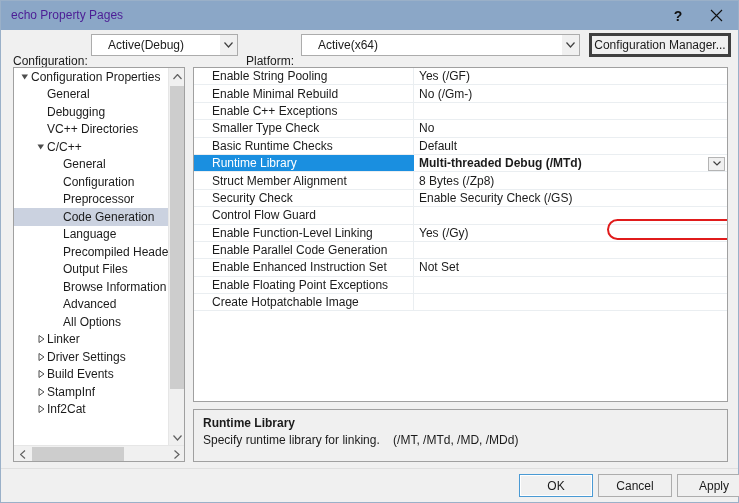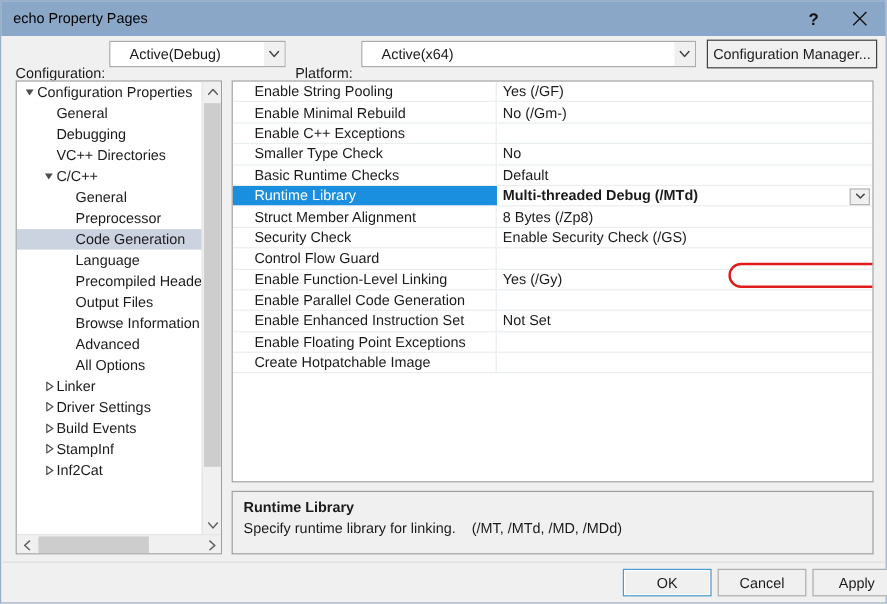--- a/index.html
+++ b/index.html
@@ -20,21 +20,21 @@
   }
 
   
   #titlebar {
     position: absolute; left: 0; top: 0;
     width: 737px; height: 29px;
     background: #8ba7c7;
   }
   #title-text {
     position: absolute; left: 10px; top: 7px;
-    font-size: 12px; color: #000000;
+    font-size: 12px; color: #4c1d95;
     white-space: nowrap;
   }
   .tbtn {
     position: absolute; top: 0; height: 29px; width: 38px;
     display: flex; align-items: center; justify-content: center;
     color: #101010; cursor: default;
   }
   #help-btn { right: 41px; font-size: 14px; font-weight: bold; }
   #close-btn { right: 3px; font-size: 17px; font-weight: 300; }
   #close-btn svg { display: block; }
@@ -68,21 +68,21 @@
 
   #config-label { left: 12px; }
   #config-combo { left: 90px; width: 147px; }
   #platform-label { left: 245px; }
   #platform-combo { left: 300px; width: 279px; }
 
   #cfgmgr-btn {
     position: absolute; left: 588px; top: 3px;
     width: 142px; height: 24px;
     background: #f0f0f0;
-    border: 1px solid #404040;
+    border: 3px solid #404040;
     font-size: 12px; color: #1b1b1b;
     display: flex; align-items: center; justify-content: center;
     white-space: nowrap; cursor: default;
   }
 
   
   #tree-panel {
     position: absolute; left: 12px; top: 66px;
     width: 172px; height: 395px;
     background: #ffffff;
@@ -292,20 +292,24 @@
             </svg>
           </span>
           <span class="tlabel">C/C++</span>
         </div>
         <div class="tnode">
           <span class="exp" style="margin-left: 36px;"></span>
           <span class="tlabel">General</span>
         </div>
         <div class="tnode">
           <span class="exp" style="margin-left: 36px;"></span>
+          <span class="tlabel">Configuration</span>
+        </div>
+        <div class="tnode">
+          <span class="exp" style="margin-left: 36px;"></span>
           <span class="tlabel">Preprocessor</span>
         </div>
         <div class="tnode sel">
           <span class="exp" style="margin-left: 36px;"></span>
           <span class="tlabel">Code Generation</span>
         </div>
         <div class="tnode">
           <span class="exp" style="margin-left: 36px;"></span>
           <span class="tlabel">Language</span>
         </div>

